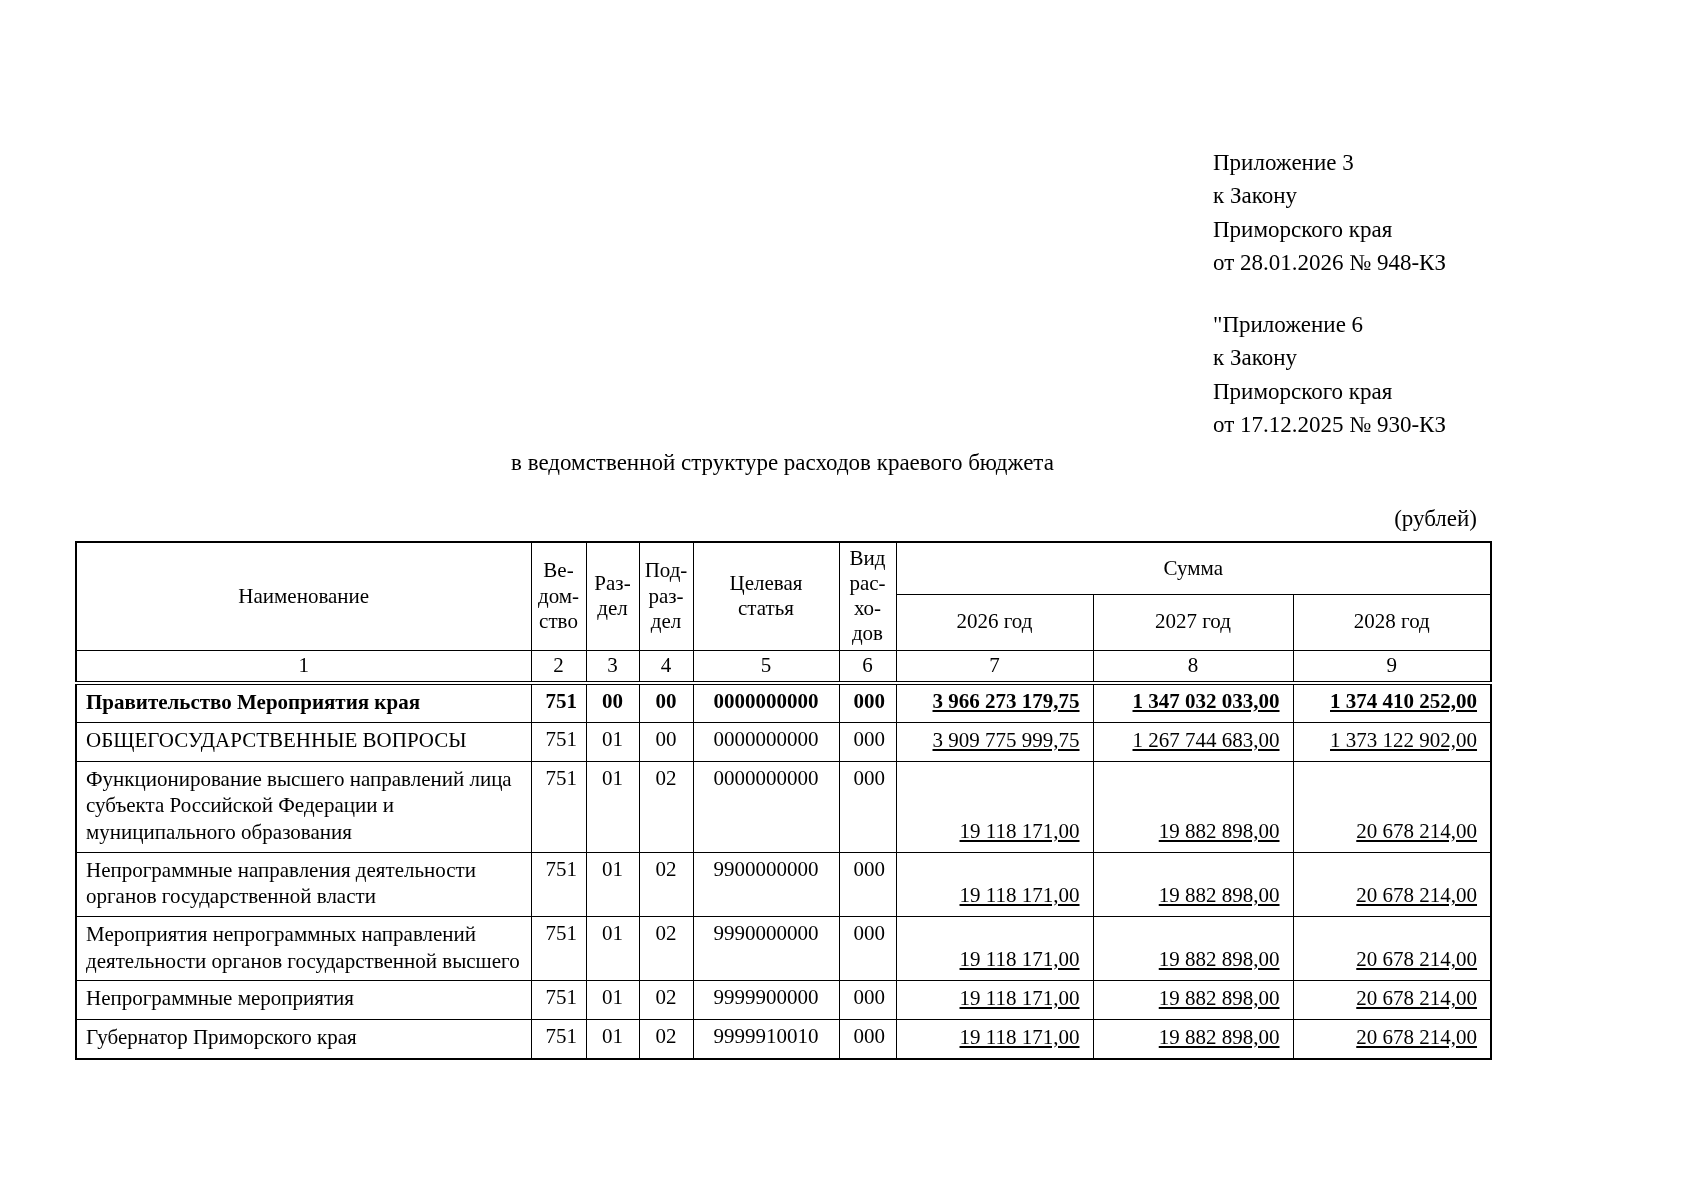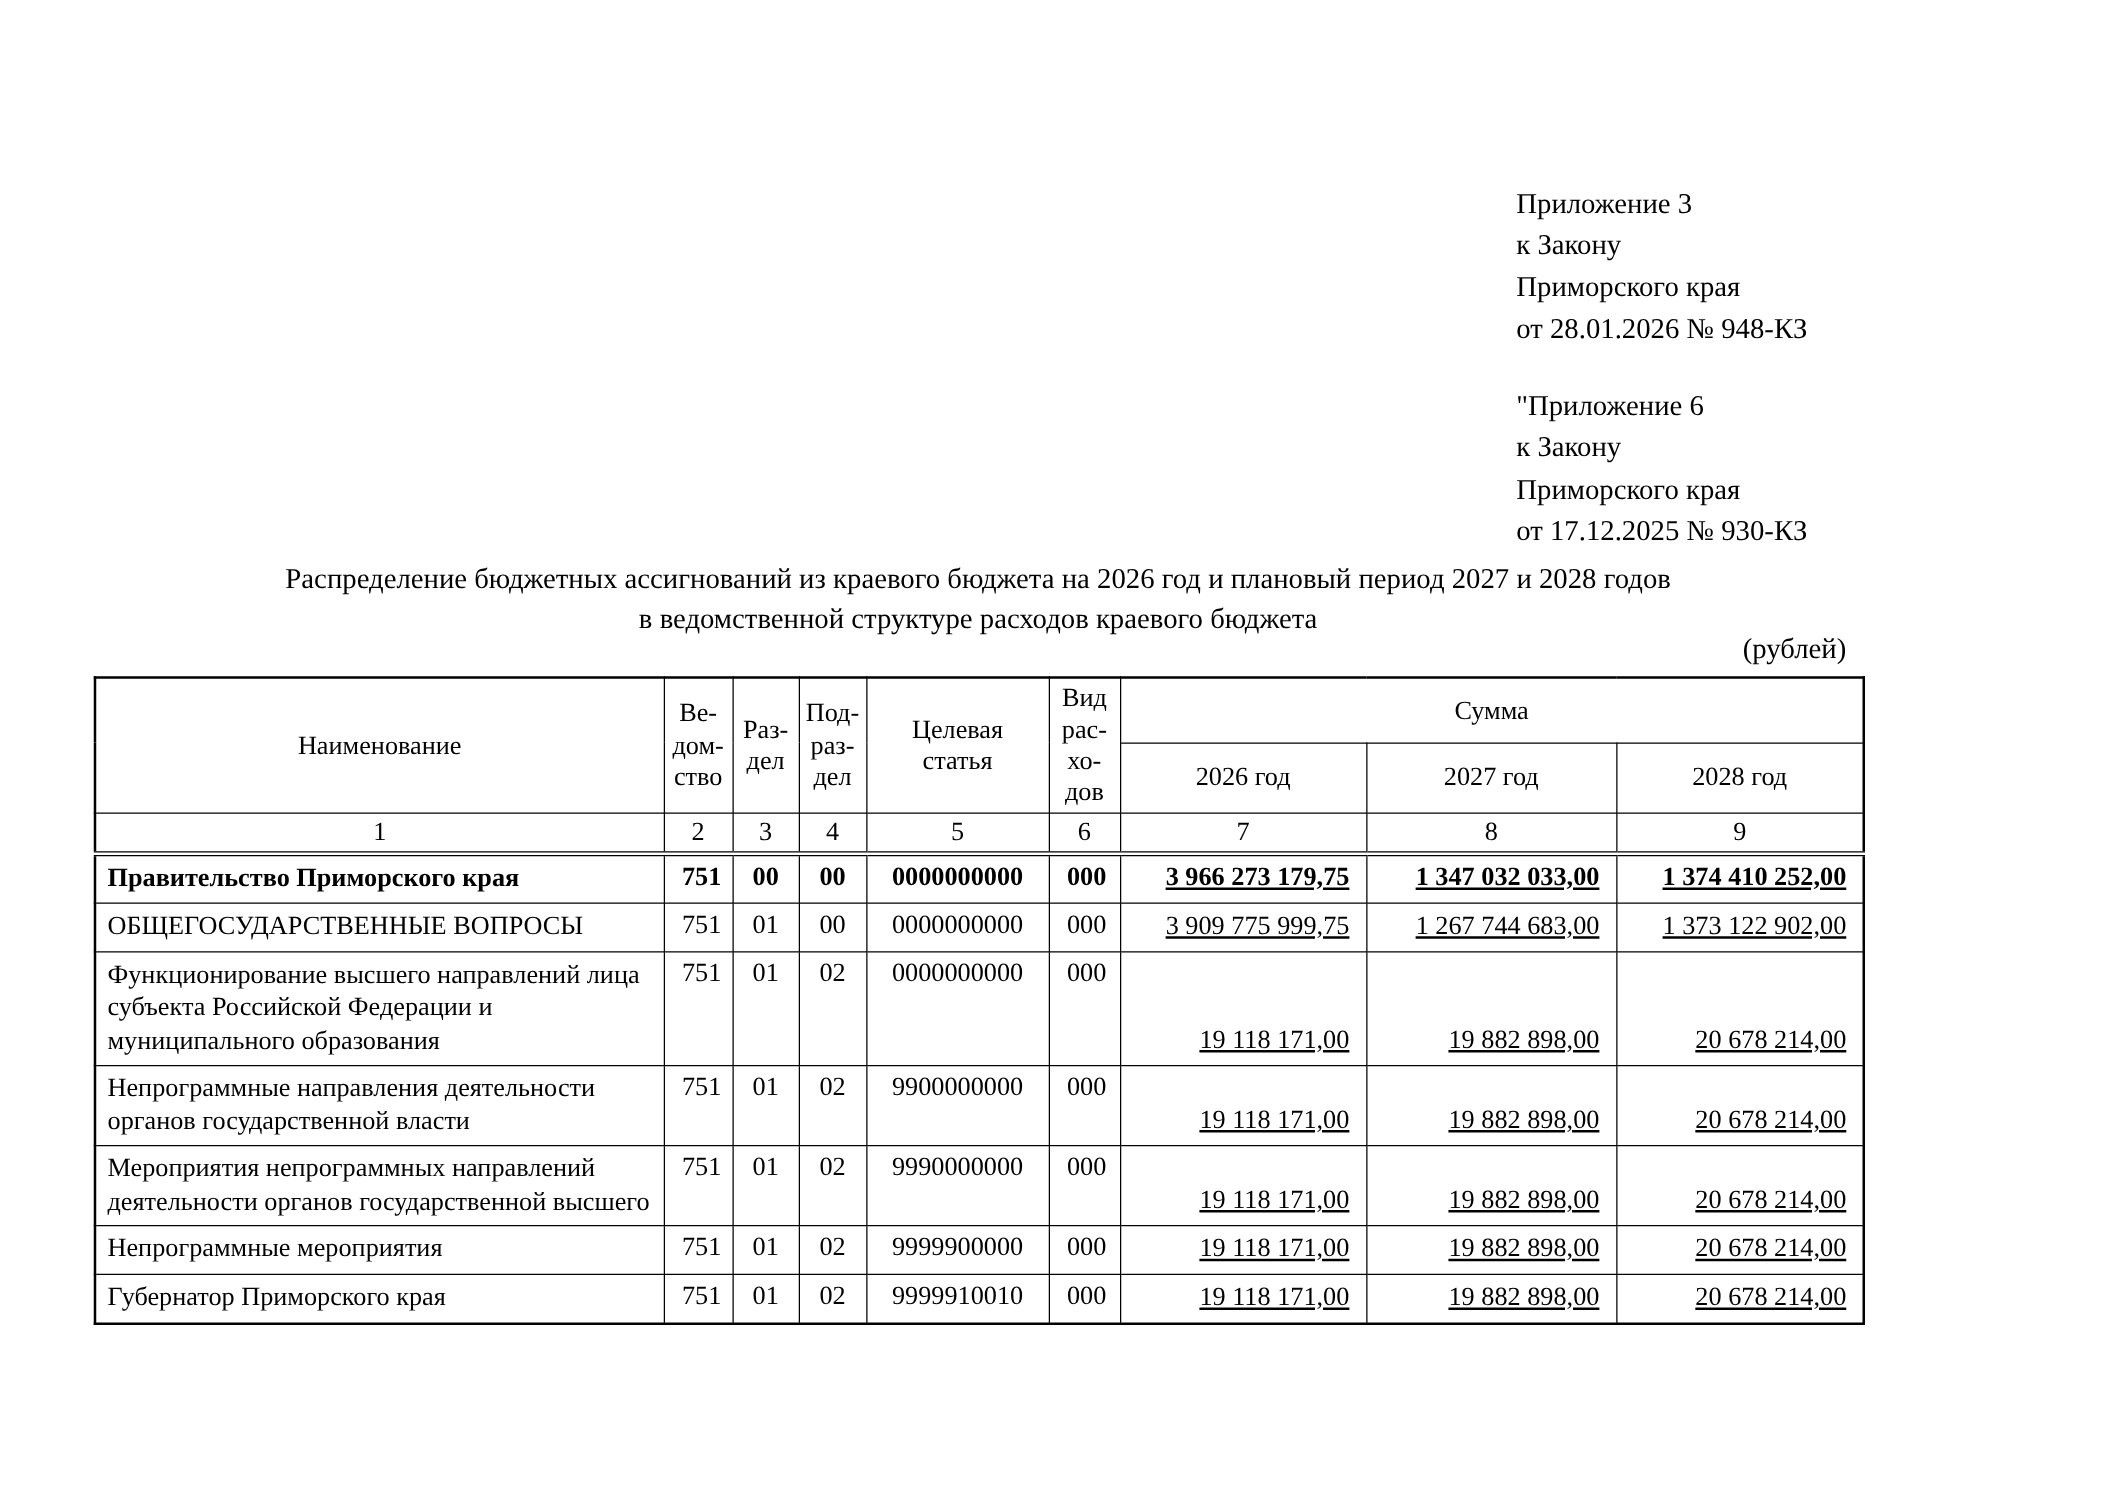--- a/index.html
+++ b/index.html
@@ -103,21 +103,20 @@
   </div>
 
   <div class="appendix appendix-2">
     <div>"Приложение 6</div>
     <div>к Закону</div>
     <div>Приморского края</div>
     <div>от 17.12.2025 № 930-КЗ</div>
   </div>
 
   <div class="doc-title">
-    <div>Распределение бюджетных ассигнований из краевого бюджета на 2026 год и плановый период 2027 и 2028 годов</div>
     <div>в ведомственной структуре расходов краевого бюджета</div>
   </div>
 
   <div class="units">(рублей)</div>
 
   <table class="budget-table">
     <colgroup>
       <col style="width:455px">
       <col style="width:55px">
       <col style="width:53px">
@@ -159,21 +158,21 @@
         <th>4</th>
         <th>5</th>
         <th>6</th>
         <th>7</th>
         <th>8</th>
         <th>9</th>
       </tr>
     </thead>
     <tbody>
         <tr class="bold-row">
-    <td class="cell-name">Правительство Приморского края</td>
+    <td class="cell-name">Правительство Мероприятия края</td>
     <td class="cell-code">751</td>
     <td class="cell-code">00</td>
     <td class="cell-code">00</td>
     <td class="cell-code">0000000000</td>
     <td class="cell-code">000</td>
     <td class="cell-amount">3 966 273 179,75</td>
     <td class="cell-amount">1 347 032 033,00</td>
     <td class="cell-amount">1 374 410 252,00</td>
   </tr>
         <tr>

